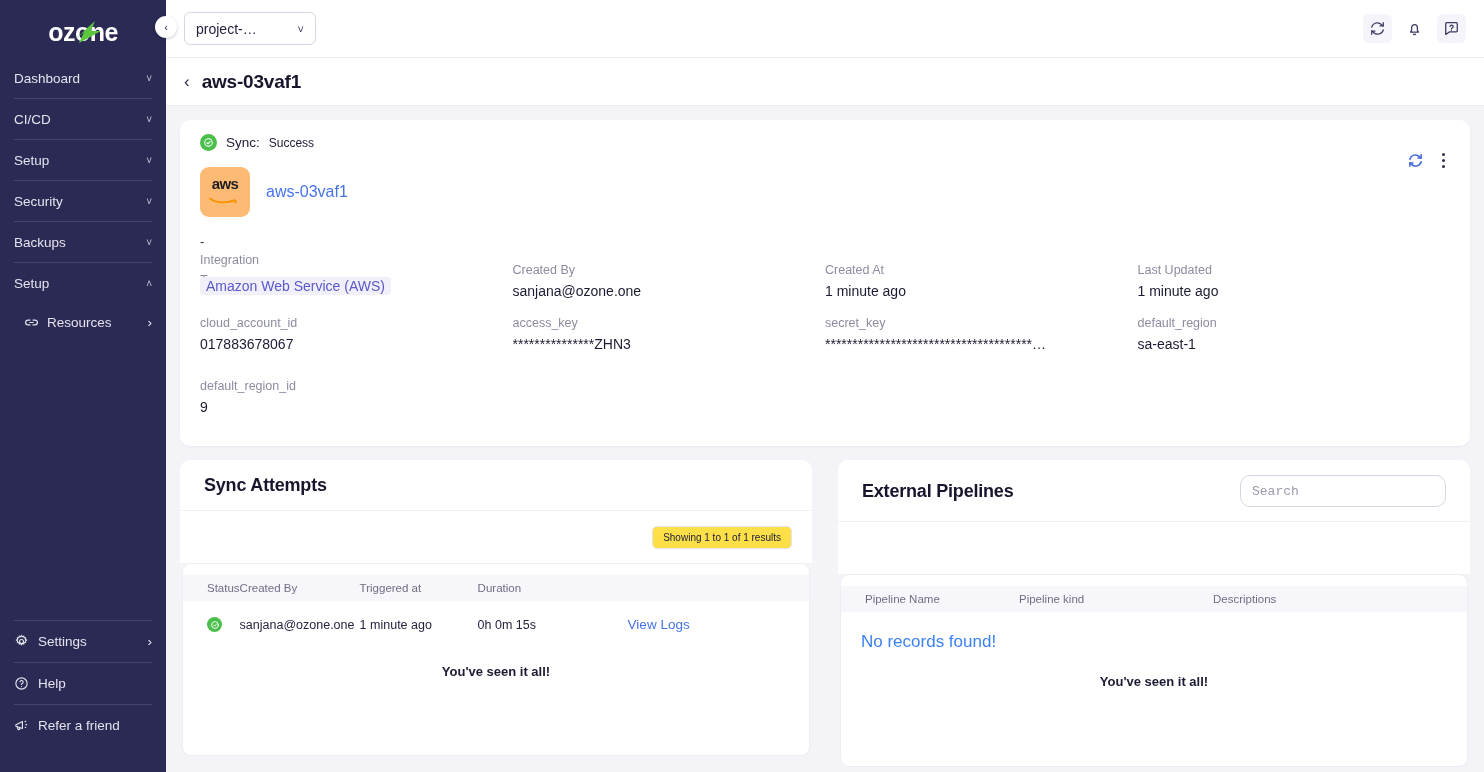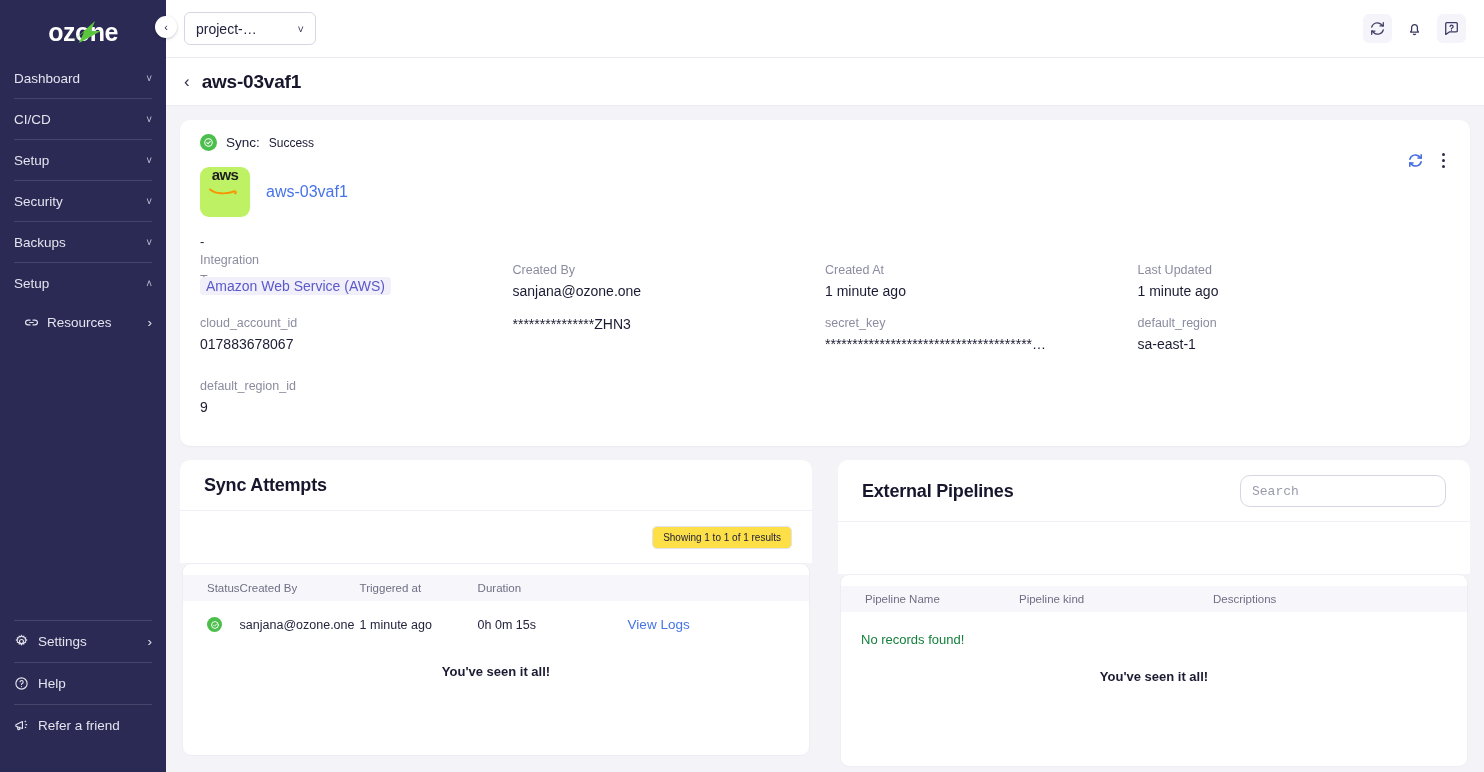--- a/index.html
+++ b/index.html
@@ -121,22 +121,22 @@
   .card-actions { position: absolute; right: 20px; top: 30px; display: flex;
                   align-items: center; gap: 13px; }
   .blue-sync { cursor: pointer; color: #4169e1; }
   .blue-sync svg { width: 17px; height: 17px; display: block; }
   .kebab { cursor: pointer; display: flex; flex-direction: column; gap: 3px;
            padding: 3px 5px; }
   .kebab i { width: 3px; height: 3px; border-radius: 50%; background: #2c2b4d; display: block; }
 
   .entity-row { display: flex; align-items: center; gap: 16px; margin-top: 16px; }
   .aws-tile {
-    width: 50px; height: 50px; border-radius: 9px; background: #bef264;
-    display: flex; justify-content: center; flex: 0 0 50px;
+    width: 50px; height: 50px; border-radius: 9px; background: #fdba74;
+    display: flex; align-items: center; justify-content: center; flex: 0 0 50px;
   }
   .aws-logo { width: 40px; text-align: center; }
   .aws-word { font-size: 15px; font-weight: 700; color: #1d1d22;
               letter-spacing: -.6px; line-height: 1; font-family: "Liberation Sans", sans-serif; }
   .aws-smile { margin-top: 1px; }
   .entity-name { font-size: 16px; color: #4674e8; cursor: pointer; }
 
   .dash { font-size: 13px; color: #20203a; margin-top: 17px; height: 13px; }
 
   .meta-grid {
@@ -191,21 +191,21 @@
   .td-status { width: 56px; }
   .status-dot {
     width: 15px; height: 15px; border-radius: 50%; background: #4cbe4c;
     display: flex; align-items: center; justify-content: center;
   }
   .status-dot svg { width: 10px; height: 10px; }
   .dur { font-size: 14px; color: #1b1b33; }
   .view-logs { color: #4674e8; font-size: 13.5px; cursor: pointer; }
   .seen-all { text-align: center; font-size: 13px; font-weight: 700;
               color: #1b1b33; padding: 16px 0 10px; }
-  .no-records { font-size: 13px; color: #15803d; padding: 20px 0 0 20px; }
+  .no-records { font-size: 17px; color: #3b82f6; padding: 20px 0 0 20px; }
 </style>
 </head>
 <body>
 
 <div class="app">
 
   <aside class="sidebar">
     <div class="logo-wrap">
       <span class="logo">
         <span class="logo-text">ozone</span>
@@ -404,20 +404,21 @@
           <div class="meta-cell">
             <div class="meta-label" style="margin-top:10px;">Last Updated</div>
             <div class="meta-value">1 minute ago</div>
           </div>
 
           <div class="meta-cell">
             <div class="meta-label">cloud_account_id</div>
             <div class="meta-value">017883678067</div>
           </div>
           <div class="meta-cell">
+            <div class="meta-label">access_key</div>
             <div class="meta-value">***************ZHN3</div>
           </div>
           <div class="meta-cell">
             <div class="meta-label">secret_key</div>
             <div class="meta-value">**************************************…</div>
           </div>
           <div class="meta-cell">
             <div class="meta-label">default_region</div>
             <div class="meta-value">sa-east-1</div>
           </div>

